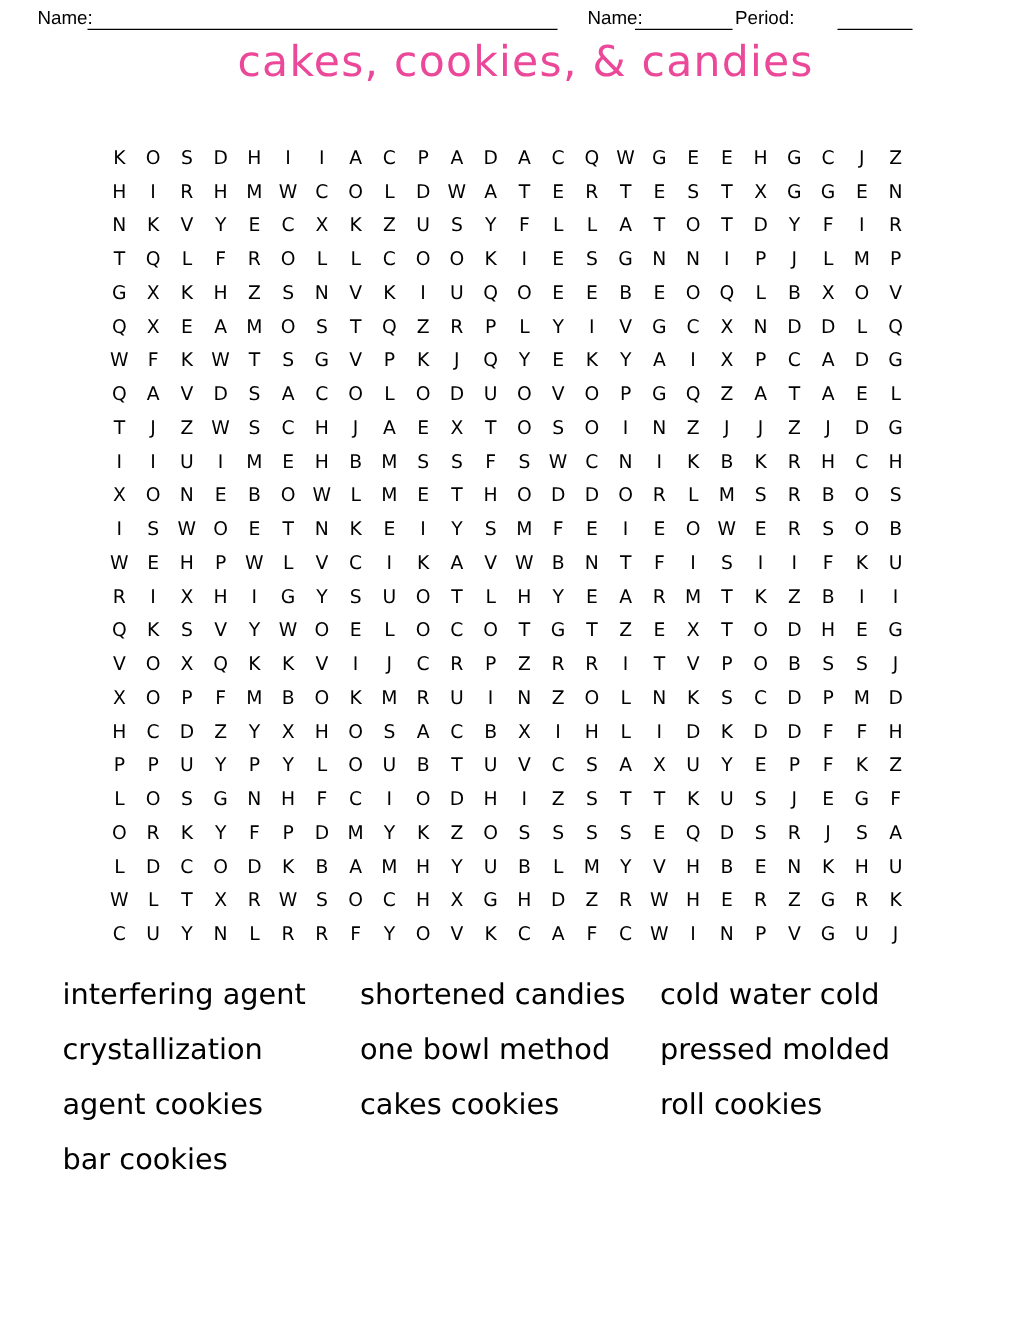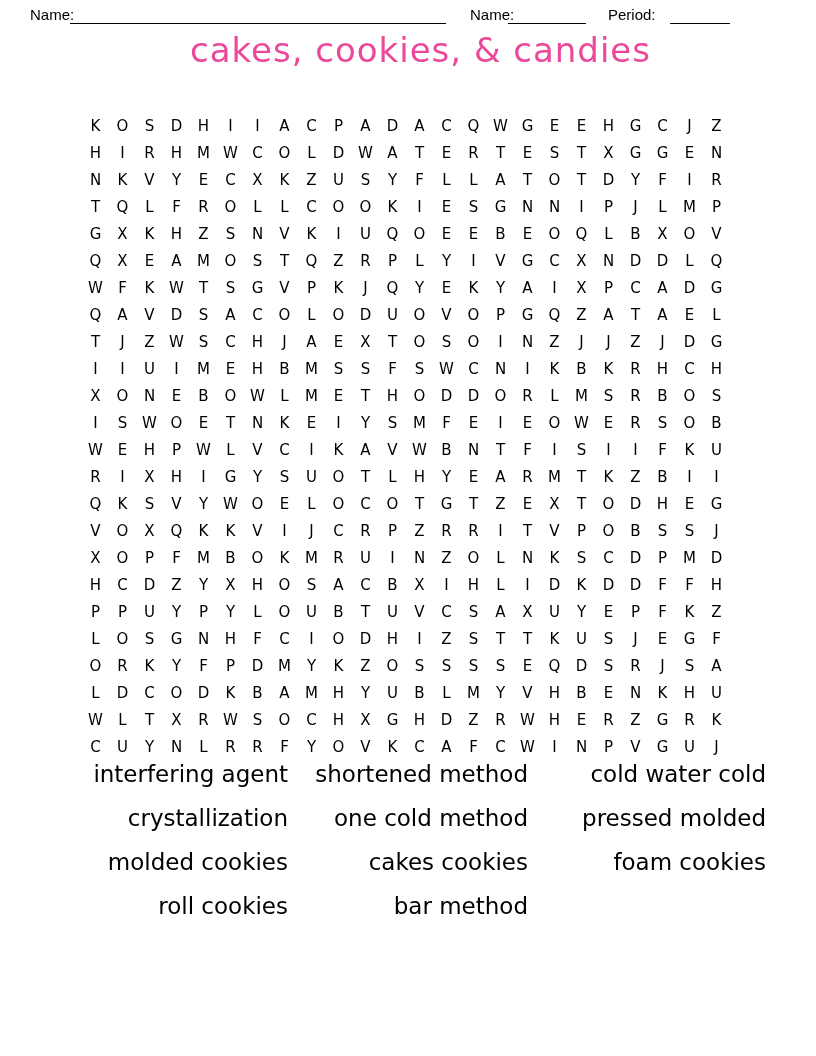--- a/index.html
+++ b/index.html
@@ -24,21 +24,21 @@
   .hdr-line{
     position:absolute;
     top:6px;
     height:17px;
     border-bottom:1.5px solid #000;
   }
   .name-label{left:30px;}
   .name-line{left:70px;width:376px;}
   .date-label{left:470px;}
   .date-line{left:508px;width:78px;}
-  .period-label{left:608px;}
+  .period-label{left:588px;}
   .period-line{left:670px;width:60px;}
   
   .title{
     position:absolute;
     top:30px;left:0;right:16px;
     margin:0;
     text-align:center;
     font-family:"DejaVu Sans",sans-serif;
     font-weight:500;
     font-size:34px;
@@ -55,25 +55,24 @@
     width:27px;height:27px;
     display:flex;align-items:center;justify-content:center;
     font-family:"DejaVu Sans",sans-serif;
     font-size:15px;
     font-weight:500;
     color:#000;
   }
   
   .words{
     position:absolute;
-    left:50px;top:752px;
+    left:50px;top:774px;
     width:716px;
     display:grid;
     grid-template-columns:238px 240px 1fr;
-    text-align:right;
   }
   .word{
     font-family:"DejaVu Sans",sans-serif;
     font-size:23px;
     font-weight:500;
     line-height:44px;
     white-space:nowrap;
     color:#000;
   }
 </style>
@@ -713,25 +712,24 @@
         <span class="cell">P</span>
         <span class="cell">V</span>
         <span class="cell">G</span>
         <span class="cell">U</span>
         <span class="cell">J</span>
       </div>
     </div>
 
   <div class="words" id="words">
       <div class="word">interfering agent</div>
-      <div class="word">shortened method</div>
+      <div class="word">shortened candies</div>
       <div class="word">cold water cold</div>
       <div class="word">crystallization</div>
-      <div class="word">one cold method</div>
+      <div class="word">one bowl method</div>
       <div class="word">pressed molded</div>
-      <div class="word">molded cookies</div>
+      <div class="word">agent cookies</div>
       <div class="word">cakes cookies</div>
-      <div class="word">foam cookies</div>
       <div class="word">roll cookies</div>
-      <div class="word">bar method</div>
+      <div class="word">bar cookies</div>
     </div>
 
 </div>
 
 </body></html>

